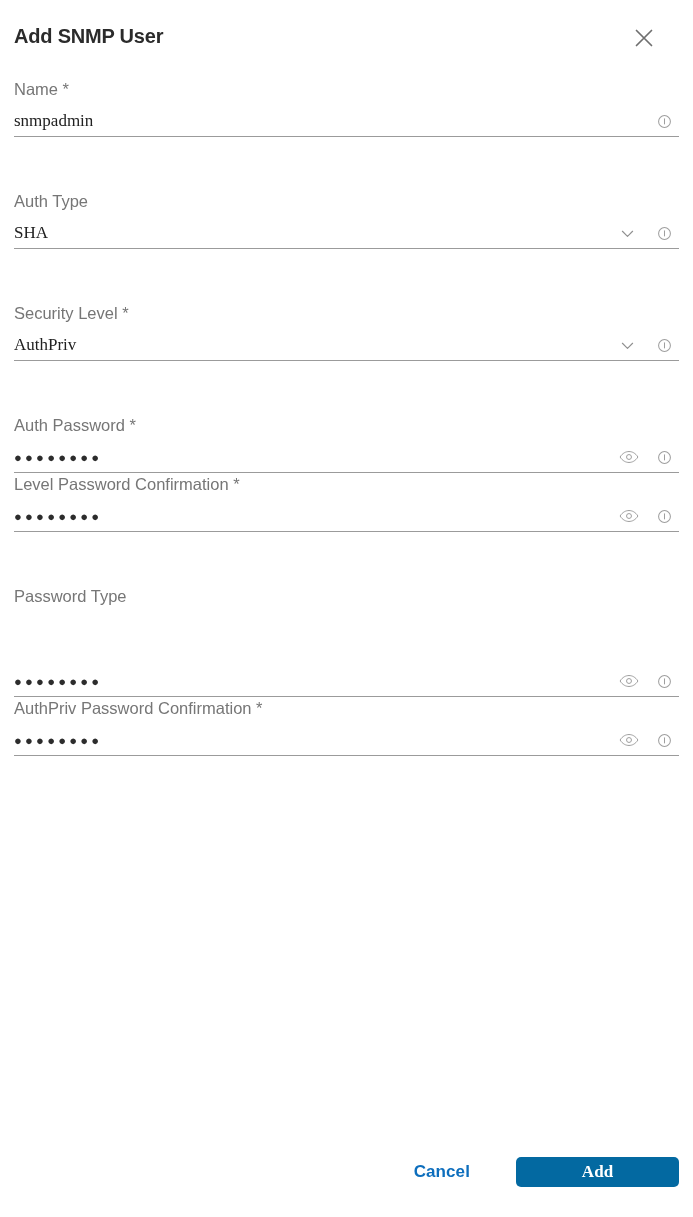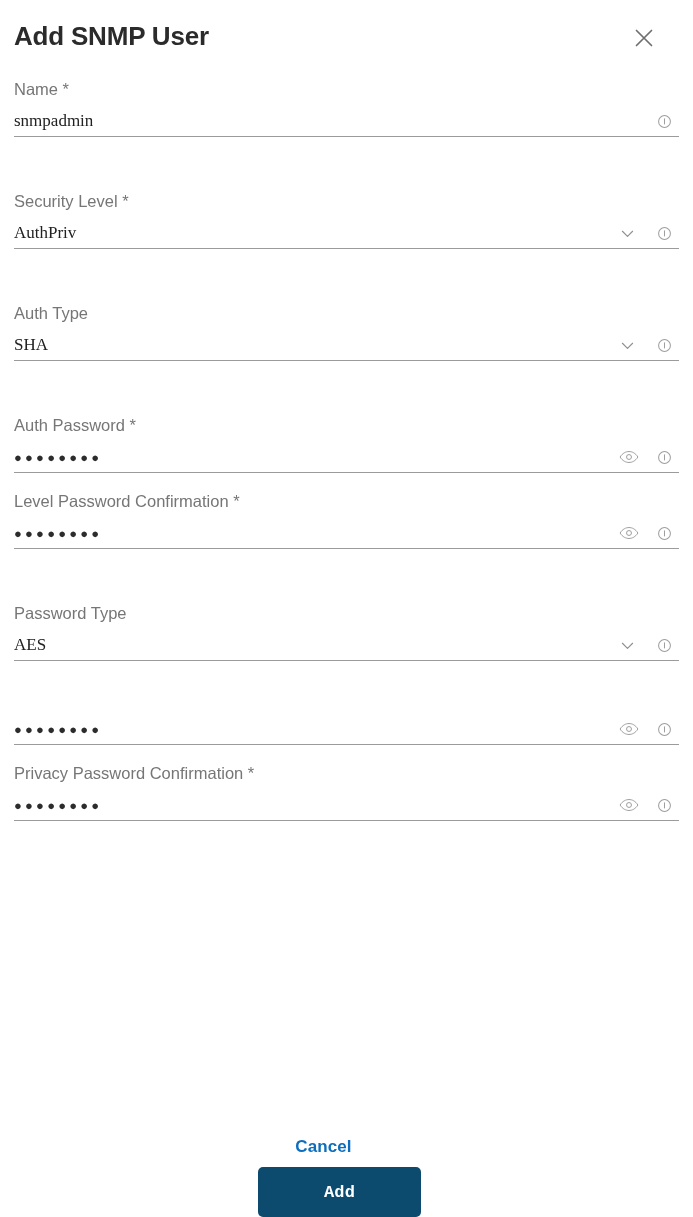--- a/index.html
+++ b/index.html
@@ -28,21 +28,21 @@
     position: absolute;
     left: 0;
     top: 0;
     width: 693px;
     height: 78px;
   }
   .dialog-title {
     position: absolute;
     left: 14px;
     top: 18px;
-    font-size: 26px;
+    font-size: 20px;
     font-weight: bold;
     color: #2b2b2b;
     letter-spacing: -0.2px;
     line-height: 36px;
     white-space: nowrap;
   }
   .close-btn {
     position: absolute;
     left: 628px;
     top: 22px;
@@ -65,21 +65,21 @@
     top: 78px;
     width: 693px;
   }
   .field {
     position: relative;
     width: 693px;
     box-sizing: border-box;
     padding: 0 14px 0 14px;
   }
   .field.gap-after { margin-bottom: 53px; }
-  .field.tight-after { margin-bottom: 17px; }
+  .field.tight-after { }
 
   .field-label {
     font-size: 16.5px;
     color: #767676;
     line-height: 22px;
     padding-bottom: 6px;
     white-space: nowrap;
   }
   .field-control {
     position: relative;
@@ -131,45 +131,44 @@
     position: absolute;
     left: 0;
     bottom: 0;
     width: 693px;
     height: 90px;
     display: flex;
     align-items: center;
     justify-content: flex-end;
     padding-right: 14px;
     box-sizing: border-box;
-    flex-direction: column;
   }
   .btn-cancel {
     font-size: 17px;
     font-weight: bold;
     color: #0d6ebd;
     background: none;
     border: none;
     padding: 10px 14px;
     margin-right: 32px;
     cursor: pointer;
     font-family: "Liberation Sans", sans-serif;
     letter-spacing: 0.1px;
   }
   .btn-add {
     font-size: 17px;
     font-weight: bold;
     color: #ffffff;
-    background: #0c4a6e;
+    background: #0369a1;
     border: none;
     border-radius: 5px;
     width: 163px;
-    height: 54px;
+    height: 30px;
     cursor: pointer;
-    font-family: Liberation Mono, monospace;
+    font-family: Liberation Serif, serif;
     letter-spacing: 0.1px;
   }
 </style>
 </head>
 <body>
 
 <div class="dialog">
 
   <div class="dialog-header">
     <div class="dialog-title">Add SNMP User</div>
@@ -195,23 +194,23 @@
                 <circle cx="8" cy="8" r="6.3" fill="none" stroke="#9e9e9e" stroke-width="1.1"></circle>
                 <rect x="7.45" y="4.6" width="1.1" height="6.6" rx="0.5" fill="#9e9e9e"></rect>
               </svg>
             </span>
           </button>
         </div>
       </div>
     </div>
 
     <div class="field gap-after">
-      <div class="field-label">Security Level *</div>
-      <div class="field-control">
-        <div class="field-value">AuthPriv</div>
+      <div class="field-label">Auth Type</div>
+      <div class="field-control">
+        <div class="field-value">SHA</div>
         <div class="field-icons">
           <button class="icon-btn icon-chevron">
             <span>
               <svg width="17" height="17" viewBox="0 0 18 18" aria-hidden="true">
                 <path d="M3.6 6.6 L9 12 L14.4 6.6" fill="none" stroke="#8f8f8f" stroke-width="1.2" stroke-linecap="round" stroke-linejoin="round"></path>
               </svg>
             </span>
           </button>
           <button class="icon-btn static">
             <span>
@@ -219,23 +218,23 @@
                 <circle cx="8" cy="8" r="6.3" fill="none" stroke="#9e9e9e" stroke-width="1.1"></circle>
                 <rect x="7.45" y="4.6" width="1.1" height="6.6" rx="0.5" fill="#9e9e9e"></rect>
               </svg>
             </span>
           </button>
         </div>
       </div>
     </div>
 
     <div class="field gap-after">
-      <div class="field-label">Auth Type</div>
-      <div class="field-control">
-        <div class="field-value">SHA</div>
+      <div class="field-label">Security Level *</div>
+      <div class="field-control">
+        <div class="field-value">AuthPriv</div>
         <div class="field-icons">
           <button class="icon-btn icon-chevron">
             <span>
               <svg width="17" height="17" viewBox="0 0 18 18" aria-hidden="true">
                 <path d="M3.6 6.6 L9 12 L14.4 6.6" fill="none" stroke="#8f8f8f" stroke-width="1.2" stroke-linecap="round" stroke-linejoin="round"></path>
               </svg>
             </span>
           </button>
           <button class="icon-btn static">
             <span>
@@ -294,40 +293,20 @@
                 <rect x="7.45" y="4.6" width="1.1" height="6.6" rx="0.5" fill="#9e9e9e"></rect>
               </svg>
             </span>
           </button>
         </div>
       </div>
     </div>
 
     <div class="field gap-after">
       <div class="field-label">Password Type</div>
-      <div class="field-control">
-        <div class="field-value">AES</div>
-        <div class="field-icons">
-          <button class="icon-btn icon-chevron">
-            <span>
-              <svg width="17" height="17" viewBox="0 0 18 18" aria-hidden="true">
-                <path d="M3.6 6.6 L9 12 L14.4 6.6" fill="none" stroke="#8f8f8f" stroke-width="1.2" stroke-linecap="round" stroke-linejoin="round"></path>
-              </svg>
-            </span>
-          </button>
-          <button class="icon-btn static">
-            <span>
-              <svg width="15" height="15" viewBox="0 0 16 16" aria-hidden="true">
-                <circle cx="8" cy="8" r="6.3" fill="none" stroke="#9e9e9e" stroke-width="1.1"></circle>
-                <rect x="7.45" y="4.6" width="1.1" height="6.6" rx="0.5" fill="#9e9e9e"></rect>
-              </svg>
-            </span>
-          </button>
-        </div>
-      </div>
     </div>
 
     <div class="field tight-after">
       <div class="field-control">
         <div class="field-value masked">●●●●●●●●</div>
         <div class="field-icons">
           <button class="icon-btn icon-eye">
             <span>
               <svg width="20" height="14" viewBox="0 0 22 14" aria-hidden="true">
                 <path d="M1.2 7 C4 2.6 7.6 1 11 1 C14.4 1 18 2.6 20.8 7 C18 11.4 14.4 13 11 13 C7.6 13 4 11.4 1.2 7 Z" fill="none" stroke="#9e9e9e" stroke-width="1.1"></path>
@@ -341,21 +320,21 @@
                 <circle cx="8" cy="8" r="6.3" fill="none" stroke="#9e9e9e" stroke-width="1.1"></circle>
                 <rect x="7.45" y="4.6" width="1.1" height="6.6" rx="0.5" fill="#9e9e9e"></rect>
               </svg>
             </span>
           </button>
         </div>
       </div>
     </div>
 
     <div class="field">
-      <div class="field-label">Privacy Password Confirmation *</div>
+      <div class="field-label">AuthPriv Password Confirmation *</div>
       <div class="field-control">
         <div class="field-value masked">●●●●●●●●</div>
         <div class="field-icons">
           <button class="icon-btn icon-eye">
             <span>
               <svg width="20" height="14" viewBox="0 0 22 14" aria-hidden="true">
                 <path d="M1.2 7 C4 2.6 7.6 1 11 1 C14.4 1 18 2.6 20.8 7 C18 11.4 14.4 13 11 13 C7.6 13 4 11.4 1.2 7 Z" fill="none" stroke="#9e9e9e" stroke-width="1.1"></path>
                 <circle cx="11" cy="7" r="2.7" fill="none" stroke="#9e9e9e" stroke-width="1.1"></circle>
               </svg>
             </span>

